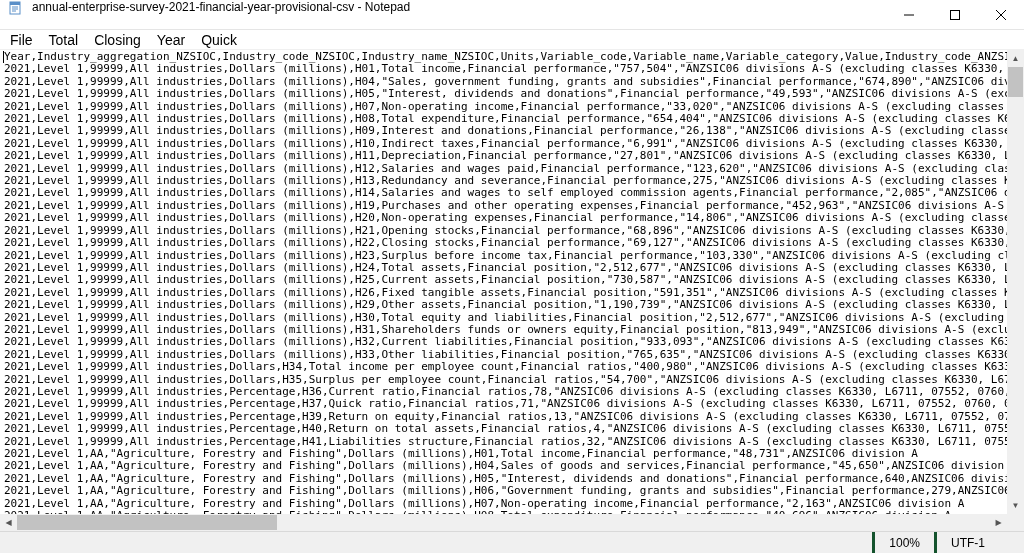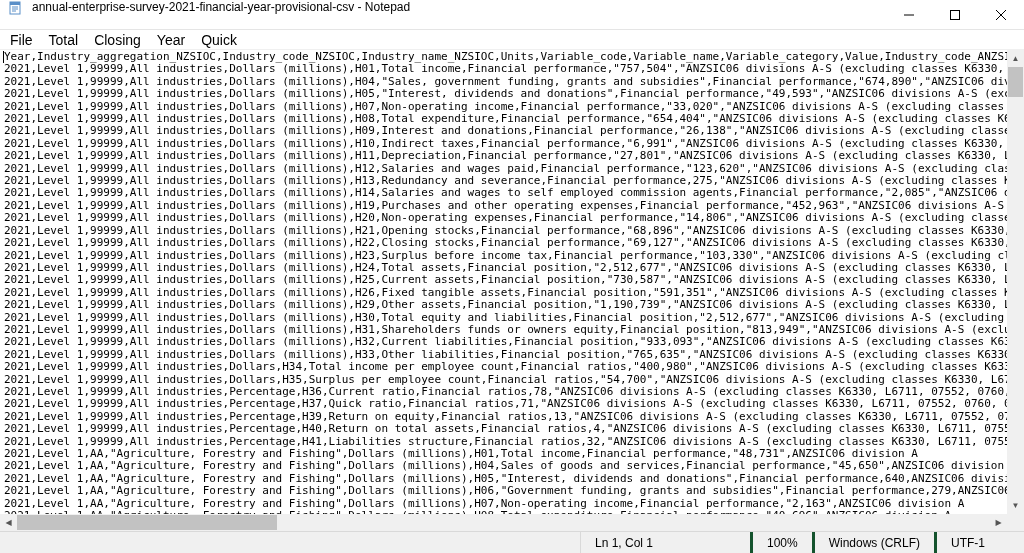--- a/index.html
+++ b/index.html
@@ -180,17 +180,15 @@
     <div class="sb-track-h">
       <div class="sb-thumb-h"></div>
     </div>
     <div class="sb-btn">▶</div>
   </div>
   <div class="sb-corner"></div>
 </div>
 
 <div class="statusbar">
   <span class="status-spacer"></span>
-  <span class="status-cell first" style="min-width:170px">Ln 1, Col 1</span>
   <span class="status-cell" style="min-width:50px">100%</span>
-  <span class="status-cell" style="min-width:110px">Windows (CRLF)</span>
   <span class="status-cell" style="min-width:90px">UTF-1</span>
 </div>
 
 </body></html>

